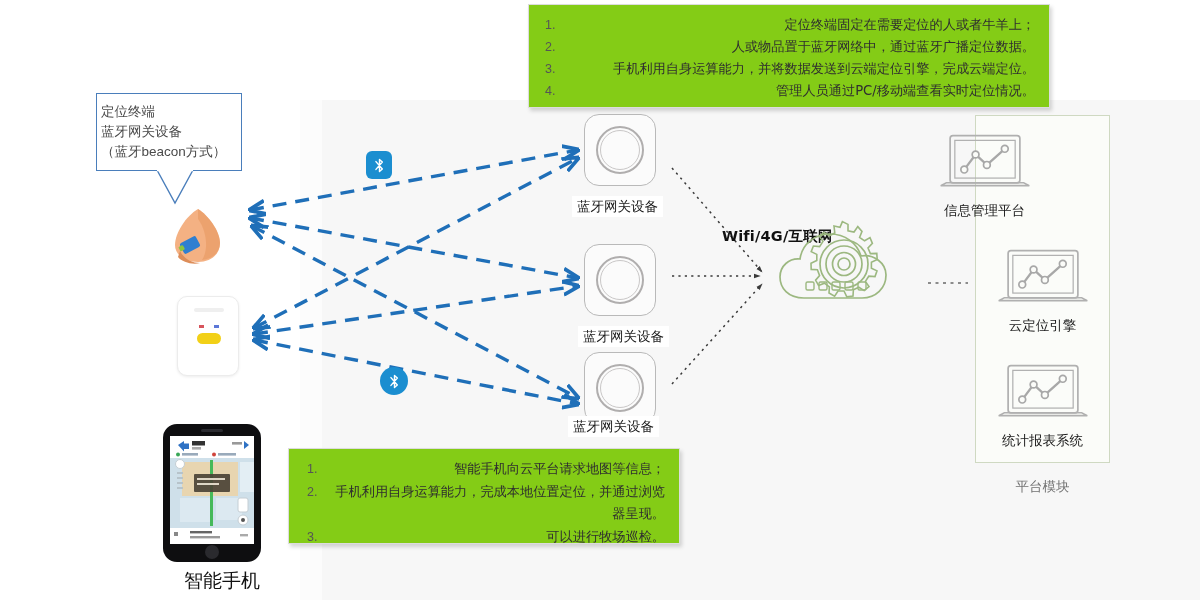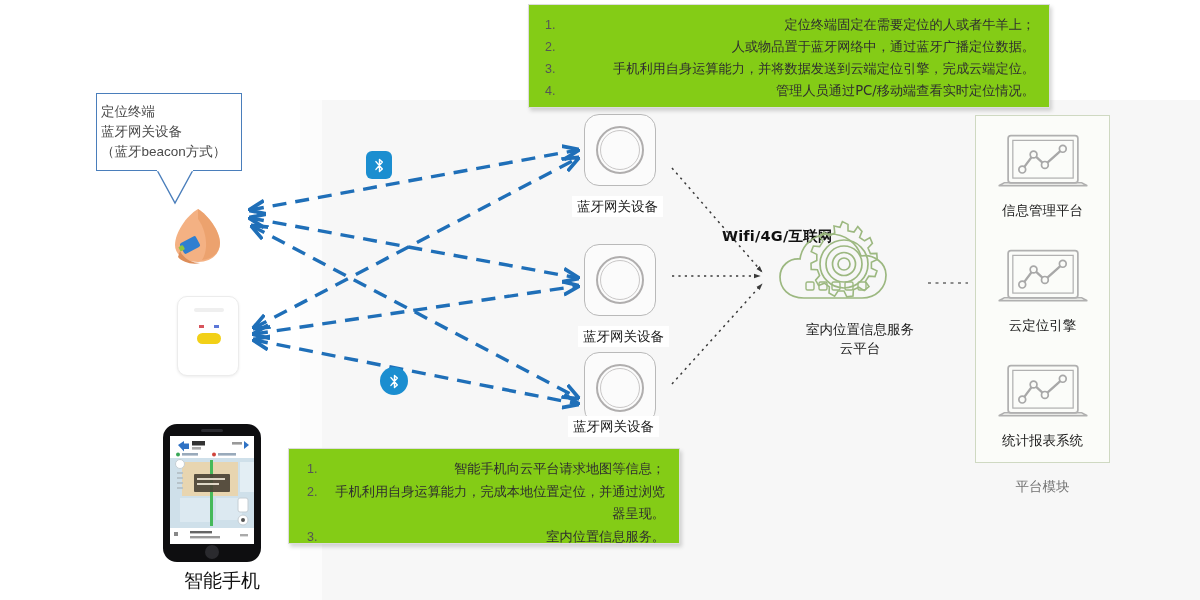--- a/index.html
+++ b/index.html
@@ -247,28 +247,24 @@
       </g>
       <g stroke-width="1.4">
         <rect x="24" y="60" width="8" height="8" rx="1.5"></rect>
         <rect x="37" y="60" width="8" height="8" rx="1.5"></rect>
         <rect x="50" y="60" width="8" height="8" rx="1.5"></rect>
         <rect x="63" y="60" width="8" height="8" rx="1.5"></rect>
         <rect x="76" y="60" width="8" height="8" rx="1.5"></rect>
       </g>
     </g>
   </svg>
-  <div class="cloud-label">
-    <div>室内位置信息服务</div>
-    <div>云平台</div>
-  </div>
 
   <div class="plat-panel"></div>
 
-  <div class="plat-item" style="left:975px;top:130px;">
+  <div class="plat-item" style="left:917px;top:130px;">
     <svg viewBox="0 0 110 70" width="104" height="66">
       <rect x="18" y="6" width="74" height="50" rx="3" fill="none" stroke="#b0b0b0" stroke-width="1.8"></rect>
       <rect x="23" y="11" width="64" height="40" fill="none" stroke="#b0b0b0" stroke-width="1.3"></rect>
       <path d="M8,59 L102,59 L96,56 L14,56 Z" fill="none" stroke="#b0b0b0" stroke-width="1.6"></path>
       <polyline points="33,42 45,26 57,37 76,20" fill="none" stroke="#a8a8a8" stroke-width="2.4"></polyline>
       <circle cx="33" cy="42" r="3.6" fill="#fbfcf9" stroke="#a8a8a8" stroke-width="1.8"></circle>
       <circle cx="45" cy="26" r="3.6" fill="#fbfcf9" stroke="#a8a8a8" stroke-width="1.8"></circle>
       <circle cx="57" cy="37" r="3.6" fill="#fbfcf9" stroke="#a8a8a8" stroke-width="1.8"></circle>
       <circle cx="76" cy="20" r="3.6" fill="#fbfcf9" stroke="#a8a8a8" stroke-width="1.8"></circle>
     </svg>
@@ -354,17 +350,17 @@
       <li>人或物品置于蓝牙网络中，通过蓝牙广播定位数据。</li>
       <li>手机利用自身运算能力，并将数据发送到云端定位引擎，完成云端定位。</li>
       <li>管理人员通过PC/移动端查看实时定位情况。</li>
     </ol>
   </div>
 
   <div class="note note-bottom">
     <ol>
       <li>智能手机向云平台请求地图等信息；</li>
       <li>手机利用自身运算能力，完成本地位置定位，并通过浏览器呈现。</li>
-      <li>室内位置信息服务。</li>
+      <li>可以进行牧场巡检。</li>
     </ol>
   </div>
 
 </div>
 
 </body></html>

